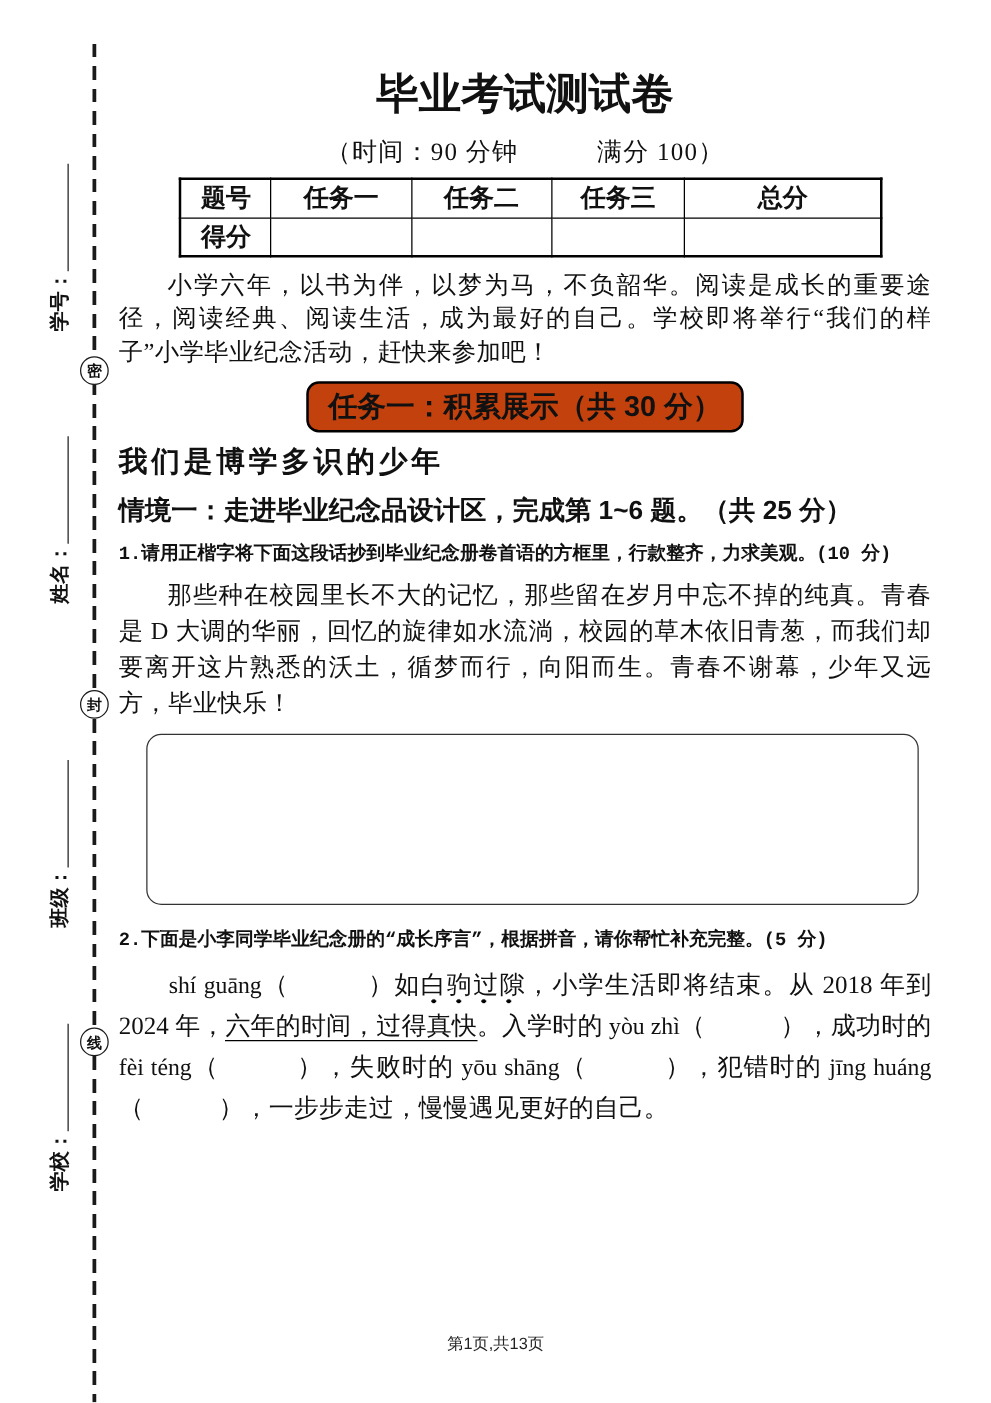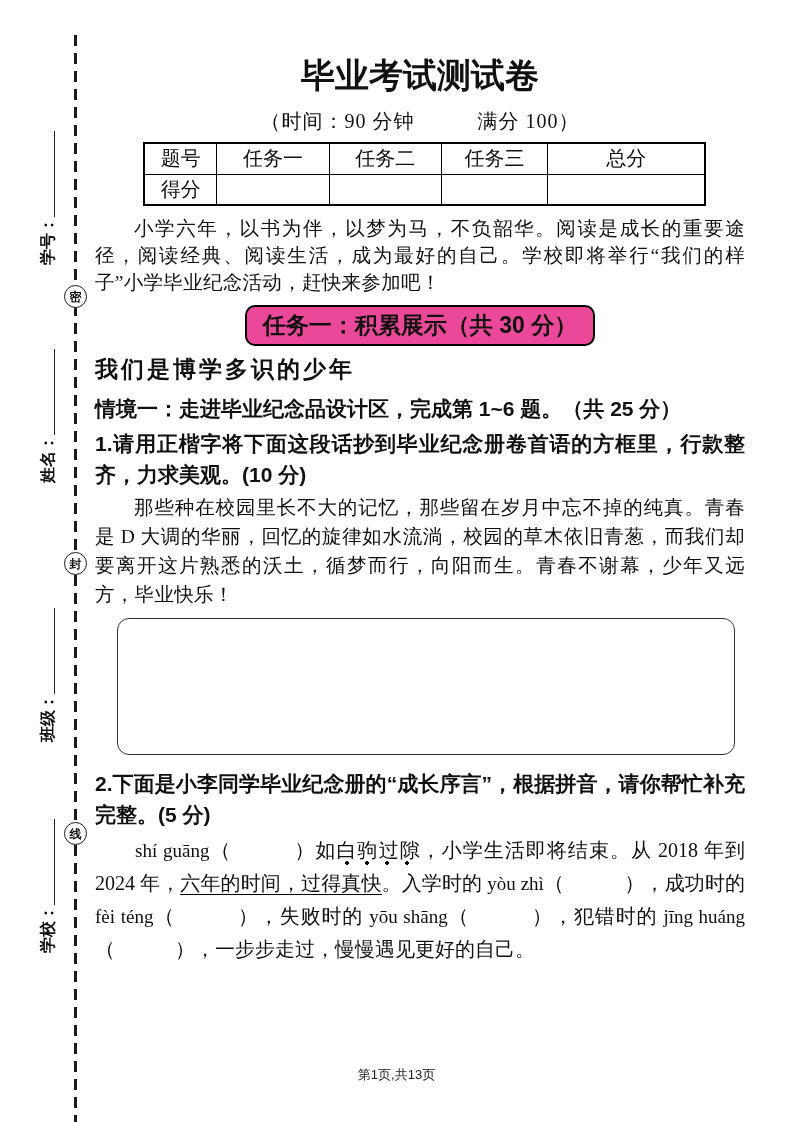--- a/index.html
+++ b/index.html
@@ -29,43 +29,43 @@
   .seal-label .blank {
     display:inline-block; width:86px; height:14px; border-bottom:1.5px solid #222;
   }
   
   .main { position:absolute; left:95px; top:48px; width:650px; }
   .title { text-align:center; font-weight:bold; font-size:33px; line-height:46px; }
   .title2 { text-align:center; font-weight:bold; font-size:34px; line-height:48px; margin-top:4px; }
   .meta { text-align:center; font-size:20px; margin-top:8px; letter-spacing:1px; }
   table.score {
     border-collapse:collapse; margin-top:7px; margin-left:48px; width:563px;
-    font-size:20px; font-weight:normal; text-align:center;
+    font-size:20px; font-weight:bold; text-align:center;
     border:2.5px solid #000;
   }
   table.score td { border:1.5px solid #000; height:31px; padding:0 4px; }
   .c0{width:13%;} .c1{width:20%;} .c2{width:20%;} .c3{width:19%;} .c4{width:28%;}
   .intro {
     margin-top:9px; font-size:19.5px; line-height:27px; text-align:justify;
     text-indent:2em; letter-spacing:0.3px;
   }
   .banner-wrap { text-align:center; margin-top:9px; }
   .banner {
-    display:inline-block; background:#ec4899; border:2px solid #000; border-radius:10px;
+    display:inline-block; background:#c2410c; border:2px solid #000; border-radius:10px;
     padding:3px 16px; font-size:23px; font-weight:bold;
     font-family:"Liberation Sans","DejaVu Sans",sans-serif;
   }
   .subtitle { text-align:left; font-size:23px; font-weight:bold; margin-top:8px; letter-spacing:3px; }
   .scenario {
     margin-top:9px; font-size:21px; font-weight:bold; line-height:29px;
     font-family:"Liberation Sans","DejaVu Sans",sans-serif;
   }
   .stem {
-    margin-top:5px; font-size:21px; font-weight:bold; line-height:31px; text-align:justify;
-    font-family:Liberation Sans, sans-serif;
+    margin-top:5px; font-size:15px; font-weight:bold; line-height:31px; text-align:justify;
+    font-family:Liberation Mono, monospace;
   }
   .passage {
     margin-top:3px; font-size:19.5px; line-height:29px; text-align:justify;
     text-indent:2em; letter-spacing:0.3px;
   }
   .answer-box {
     margin:9px 0 0 22px; width:618px; height:137px;
     border:1.5px solid #333; border-radius:12px; background:#fff;
   }
   .q2p {

